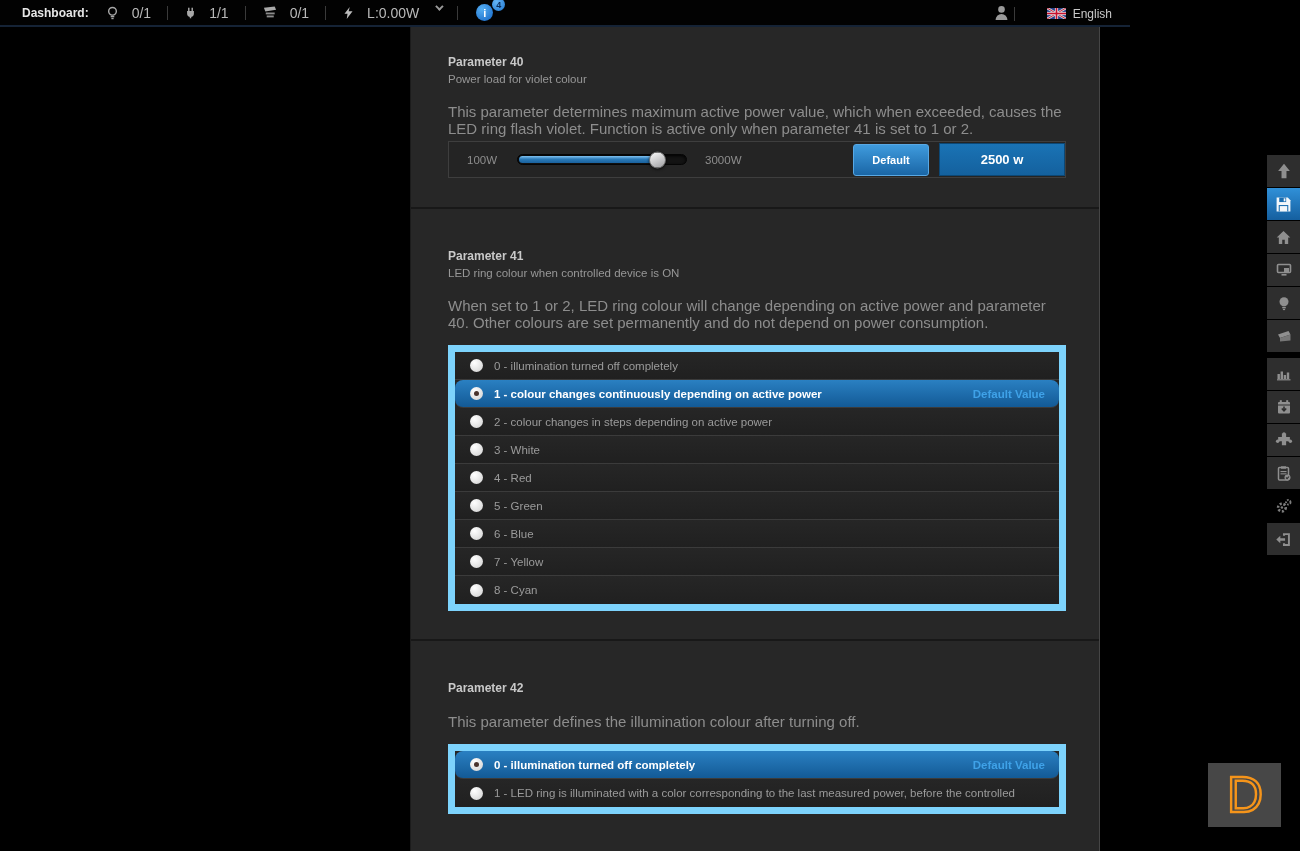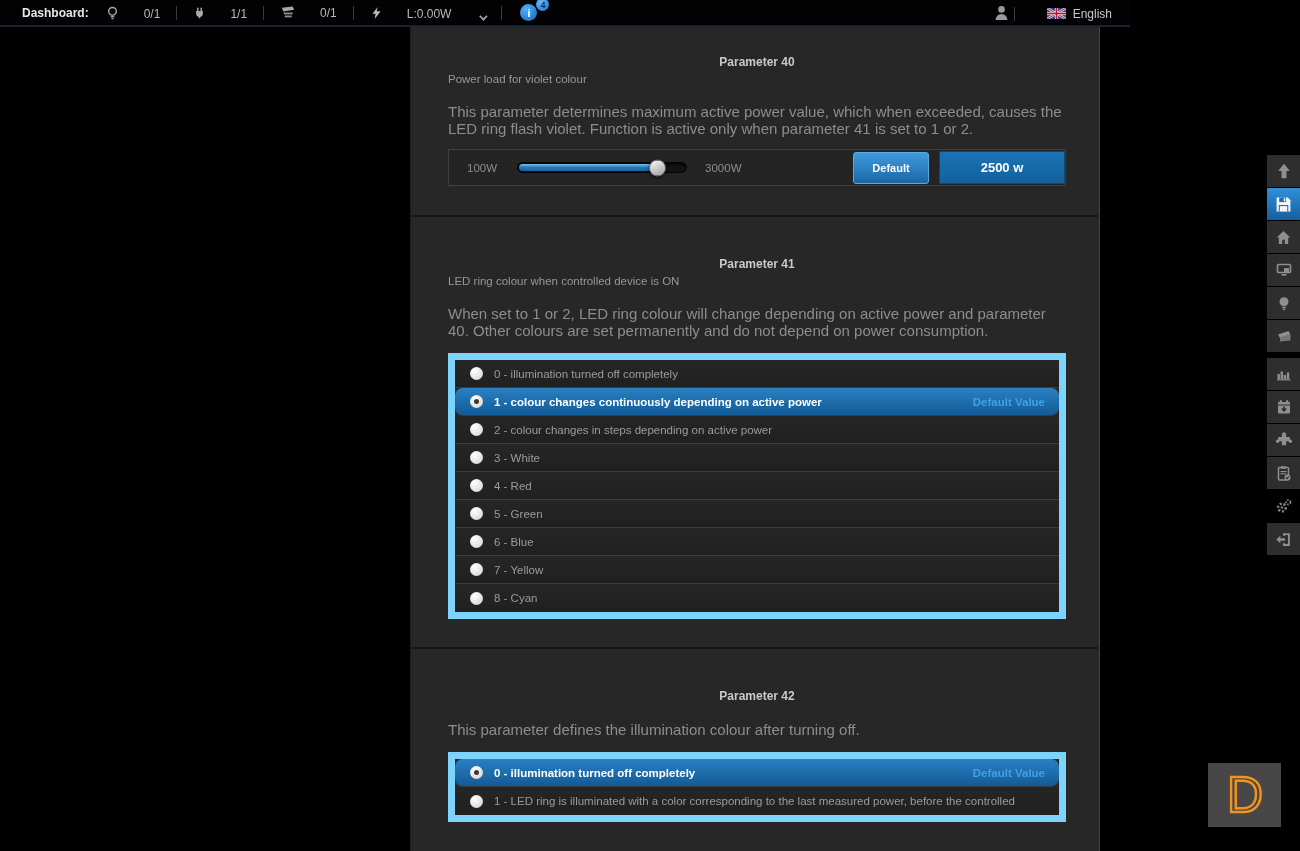--- a/index.html
+++ b/index.html
@@ -4,22 +4,22 @@
 <style>
   * { margin:0; padding:0; box-sizing:border-box; }
   html,body { width:1300px; height:851px; background:#000; overflow:hidden;
               font-family:"Liberation Sans", sans-serif; }
 
   
   .topbar { position:absolute; left:0; top:0; width:1130px; height:27px;
             background:#020202; display:flex; align-items:center;
             border-bottom:2px solid #152336; }
   .tb-title { margin-left:22px; font-size:12px; font-weight:bold; color:#e6e6e6; }
-  .tb-item { display:flex; align-items:flex-end; gap:24px; margin-left:16px;
-             color:#b9b9b9; font-size:12px; cursor:pointer; }
+  .tb-item { display:flex; align-items:flex-start; gap:12px; margin-left:16px;
+             color:#b9b9b9; font-size:14px; cursor:pointer; }
   .tb-sep { width:1px; height:14px; background:#3a3a3a; margin-left:16px; }
   .caret { width:6px; height:6px; border-right:2px solid #9a9a9a;
            border-bottom:2px solid #9a9a9a; transform:rotate(45deg) translateY(-2px);
            margin-left:4px; }
   .info-wrap { position:relative; margin-left:18px; }
   .info-btn { width:17px; height:17px; border-radius:50%;
               background:radial-gradient(circle at 35% 30%, #55aef2, #1465c4);
               color:#fff; font-weight:bold; font-size:11px; display:flex;
               align-items:center; justify-content:center; cursor:pointer; }
   .info-btn::after { content:'i'; }
@@ -33,30 +33,30 @@
   .tb-right .tb-sep { margin:0 12px 0 0; }
   .tb-lang { color:#c9c9c9; font-size:12px; cursor:pointer; display:flex;
              align-items:center; gap:7px; }
 
   
   .panel { position:absolute; left:410px; top:27px; width:690px; height:824px;
            background:#272727; border-left:1px solid #1c1c1c;
            border-right:1px solid #454545; overflow:hidden; }
   .section { padding:0 33px 0 37px; }
   .section + .section { border-top:2px solid #181818; }
-  .sec-title { font-size:12px; font-weight:bold; color:#c9c9c9;text-align:center; }
+  .sec-title { font-size:12px; font-weight:bold; color:#c9c9c9; }
   .sec-sub   { font-size:11.5px; color:#979797; margin-top:4px; }
   .sec-desc  { font-size:15px; color:#8d8d8d; line-height:17px; margin-top:18px;
                max-width:622px; }
   .s40 .sec-title { padding-top:28px; }
   .s41, .s42 { }
   .s41 .sec-title, .s42 .sec-title { padding-top:40px; }
 
   
-  .slider-box { margin-top:12px; height:37px; border:1px solid #3e3e3e;
+  .slider-box { margin-top:4px; height:37px; border:1px solid #3e3e3e;
                 background:#242424; display:flex; align-items:center;
                 padding-left:18px; margin-bottom:29px; }
   .minmax { font-size:11.5px; color:#8d8d8d; }
   .track { position:relative; width:170px; height:11px; margin-left:20px;
            border-radius:6px; background:#131313; border:1px solid #050505;
            box-shadow:inset 0 1px 3px #000; cursor:pointer; }
   .fill { position:absolute; left:1px; top:1px; bottom:1px; width:83%;
           border-radius:5px;
           background:linear-gradient(#7fc1ef, #2a7ab8 45%, #1a619d); }
   .handle { position:absolute; left:calc(83% - 8px); top:50%;

